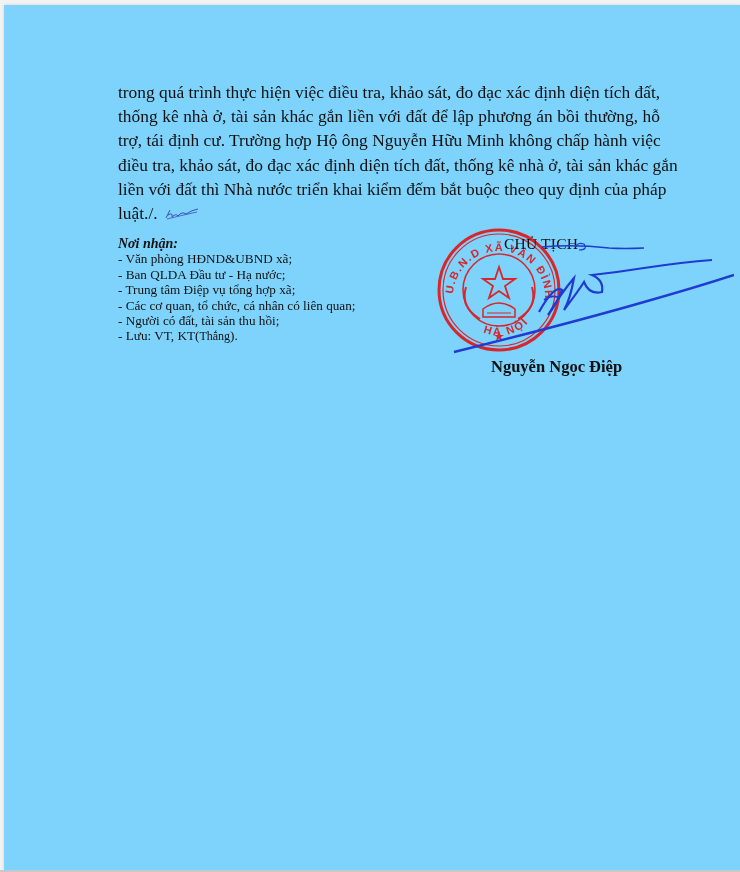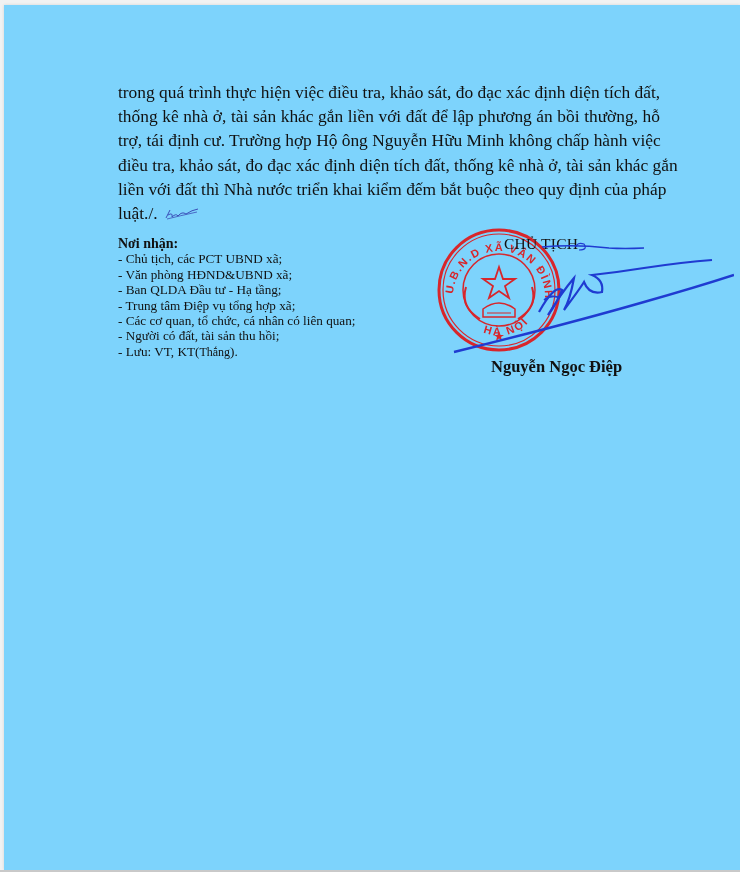--- a/index.html
+++ b/index.html
@@ -21,21 +21,21 @@
     font-size: 17.4px; line-height: 24.2px;
     text-align: justify;
   }
   .body-text .line { display: block; text-align: justify; text-align-last: justify; white-space: nowrap; }
   .body-text .line.last { text-align-last: left; }
   .initial-mark { display: inline-block; width: 36px; height: 14px; vertical-align: -2px; margin-left: 6px; }
   .recipients {
     position: absolute; left: 114px; top: 231px; width: 300px;
     font-size: 13.2px; line-height: 15.4px;
   }
-  .recipients .title { font-weight: bold; font-size: 14px; }
+  .recipients .title { font-weight: bold; font-style: italic; font-size: 14px; }
   .recipients .sub { font-size: 12px; }
   .sig-title {
     position: absolute; left: 500px; top: 230px; width: 120px;
     font-weight: normal; font-size: 15.5px; letter-spacing: 0.2px;
   }
   .signer {
     position: absolute; left: 487px; top: 352px; width: 160px;
     font-weight: bold; font-size: 16.5px;
   }
   .stamp { position: absolute; left: 432px; top: 222px; width: 126px; height: 126px; }
@@ -53,23 +53,22 @@
     <span class="line">điều tra, khảo sát, đo đạc xác định diện tích đất, thống kê nhà ở, tài sản khác gắn</span>
     <span class="line">liền với đất thì Nhà nước triển khai kiểm đếm bắt buộc theo quy định của pháp</span>
     <span class="line last"><span>luật./.</span><svg class="initial-mark" viewBox="0 0 36 14">
           <path d="M2 11 L6 3 M4 8 Q9 5 8 10 Q12 6 14 9 Q18 4 22 7 Q28 3 34 2" stroke="#3b4fb8" stroke-width="1" fill="none"></path>
           <path d="M3 12 Q15 9 33 5" stroke="#3b4fb8" stroke-width="0.8" fill="none"></path>
         </svg></span>
   </div>
 
   <div class="recipients">
     <div class="title">Nơi nhận:</div>
-    <div>- Chủ tịch, các PCT UBND xã;</div>
     <div>- Văn phòng HĐND&amp;UBND xã;</div>
-    <div>- Ban QLDA Đầu tư - Hạ tầng;</div>
+    <div>- Ban QLDA Đầu tư - Hạ nước;</div>
     <div>- Trung tâm Điệp vụ tổng hợp xã;</div>
     <div>- Các cơ quan, tổ chức, cá nhân có liên quan;</div>
     <div>- Người có đất, tài sản thu hồi;</div>
     <div><span>- Lưu: VT, KT(</span><span class="sub">Thắng</span><span>).</span></div>
   </div>
 
   <svg class="stamp" viewBox="0 0 126 126">
     <defs>
       <path id="arcTop" d="M 17 70 A 46 46 0 0 1 109 70"></path>
       <path id="arcBot" d="M 34 96 A 40 40 0 0 0 92 96"></path>

